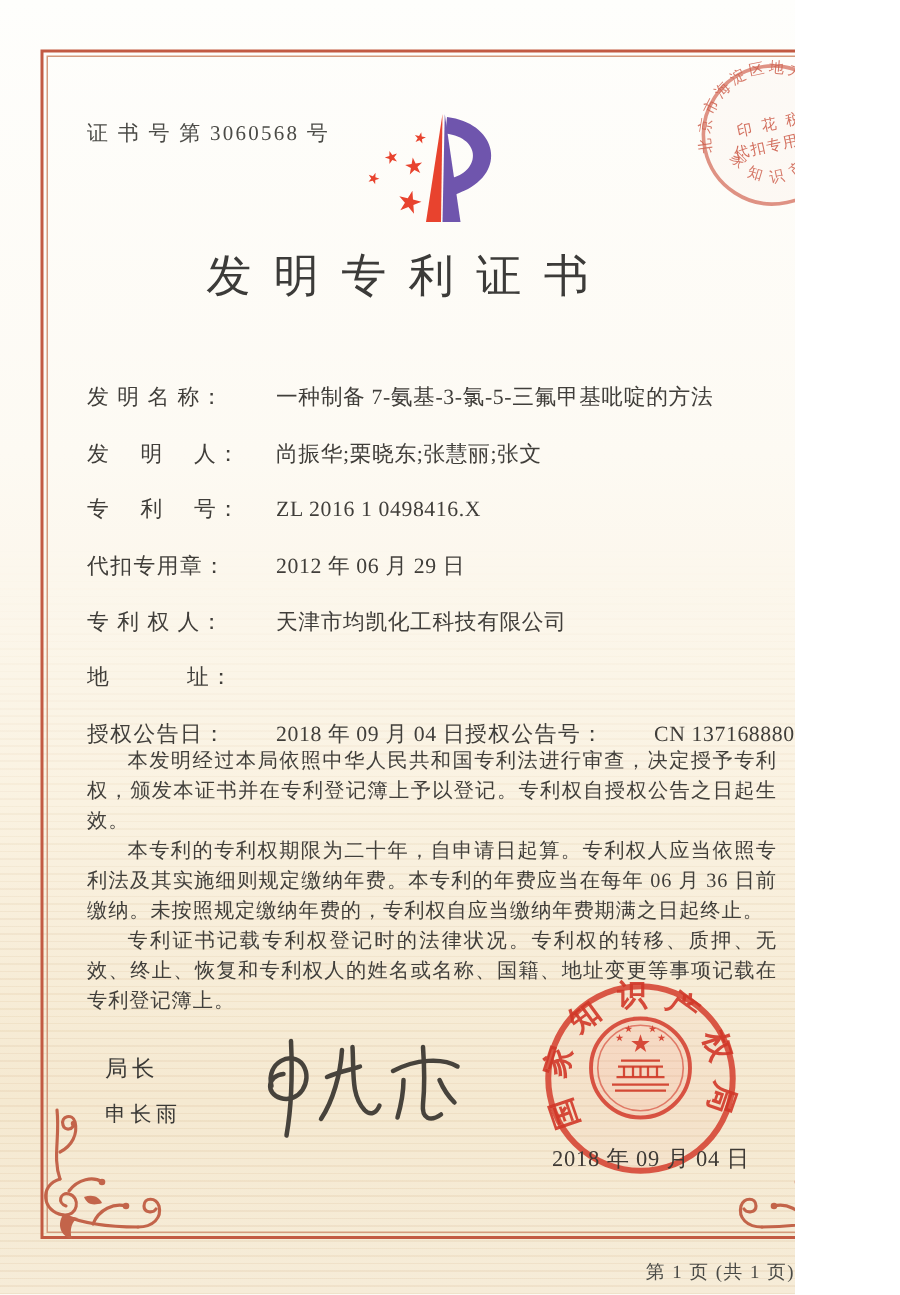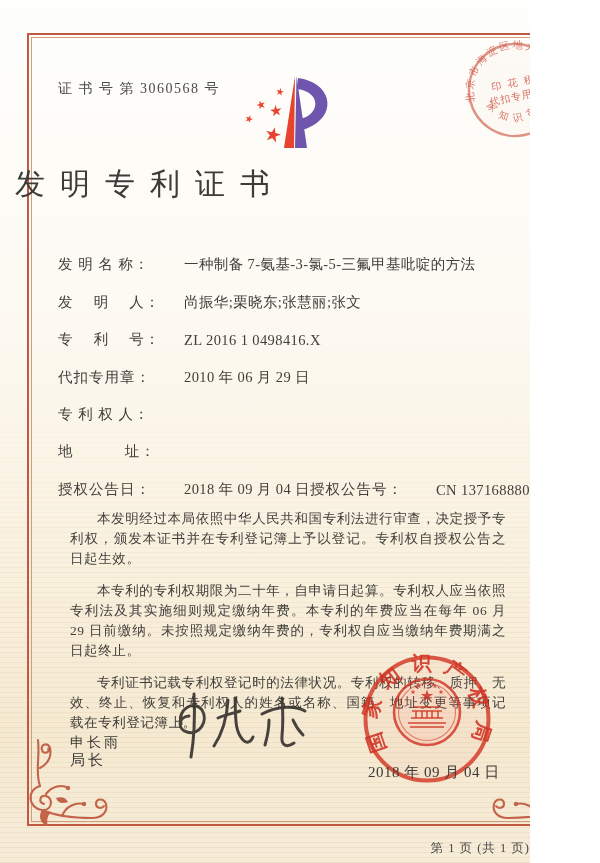--- a/index.html
+++ b/index.html
@@ -13,29 +13,29 @@
   .texture {
     position:absolute; inset:0; z-index:1; pointer-events:none;
     background:repeating-linear-gradient(0deg, rgba(198,158,108,0.13) 0px, rgba(198,158,108,0.13) 1px, transparent 1px, transparent 5px);
     -webkit-mask-image:linear-gradient(180deg, transparent 0%, transparent 42%, rgba(0,0,0,.85) 72%, #000 100%);
     mask-image:linear-gradient(180deg, transparent 0%, transparent 42%, rgba(0,0,0,.85) 72%, #000 100%);
   }
   .frame { position:absolute; left:27px; top:33px; width:544px; height:789px; border:2.5px solid #c25a43; z-index:2; }
   .frame-inner { position:absolute; inset:2px; border:1px solid #d49a7c; }
   .cert-no { position:absolute; left:58px; top:80px; font-size:14px; letter-spacing:1.5px; color:#4a4a46; z-index:3; }
   .logo { position:absolute; left:243px; top:72px; z-index:3; }
-  .title { position:absolute; left:0; right:0; top:164px; font-size:30px; color:#3c3b39; letter-spacing:15px; text-indent:15px; z-index:3; }
+  .title { position:absolute; left:0; right:0; top:164px; text-align:center; font-size:30px; color:#3c3b39; letter-spacing:15px; text-indent:15px; z-index:3; }
   .fields { position:absolute; left:58px; top:237px; width:464px; font-size:14.5px; z-index:3; }
   .frow { height:37.4px; display:flex; align-items:flex-end; white-space:nowrap; }
   .flabel { width:126px; flex:none; letter-spacing:1px; }
   .fvalue { letter-spacing:0.4px; }
   .grant-date-val { width:172px; }
   .paras { position:absolute; left:58px; top:497px; width:460px; font-size:13.5px; line-height:20px; text-align:justify; color:#413f3b; z-index:3; }
-  .paras p { margin:12px; text-indent:2em; letter-spacing:0.6px; }
-  .sig-title { position:absolute; left:70px; top:703px; font-size:15px; letter-spacing:3px; color:#3a3936; z-index:3;margin-top:48px; }
+  .paras p { margin:0; text-indent:2em; letter-spacing:0.6px; }
+  .sig-title { position:absolute; left:70px; top:703px; font-size:15px; letter-spacing:3px; color:#3a3936; z-index:3; }
   .sig-name  { position:absolute; left:70px; top:734px; font-size:14px; letter-spacing:3px; color:#3a3936; z-index:3; }
   .sig-hand { position:absolute; left:165px; top:690px; z-index:3; }
   .seal { position:absolute; left:358px; top:650px; z-index:3; opacity:.93; }
   .seal-date { position:absolute; left:368px; top:763px; font-size:15px; letter-spacing:0.5px; color:#3e3a35; z-index:4; }
   .tax-stamp { position:absolute; left:463px; top:38px; transform:rotate(-12deg); z-index:3; opacity:.9; }
   .footer { position:absolute; left:0; right:0; top:840px; text-align:right; font-size:12.5px; letter-spacing:1px; color:#4a4a46; z-index:3; }
   .orn { position:absolute; z-index:3; }
   .orn-left { left:22px; top:738px; }
   .orn-right { left:490px; top:738px; transform:scaleX(-1); }
 </style>
@@ -76,39 +76,40 @@
     <div class="frow">
       <span class="flabel">发　 明　 人：</span>
       <span class="fvalue">尚振华;栗晓东;张慧丽;张文</span>
     </div>
     <div class="frow">
       <span class="flabel">专　 利　 号：</span>
       <span class="fvalue">ZL 2016 1 0498416.X</span>
     </div>
     <div class="frow">
       <span class="flabel">代扣专用章：</span>
-      <span class="fvalue">2010 年 06 月 29 日</span>
+      <span class="fvalue">2012 年 06 月 29 日</span>
     </div>
     <div class="frow">
       <span class="flabel">专 利 权 人：</span>
+      <span class="fvalue">天津市均凯化工科技有限公司</span>
     </div>
     <div class="frow">
       <span class="flabel">地　　　 址：</span>
     </div>
     <div class="frow">
       <span class="flabel">授权公告日：</span>
       <span class="fvalue grant-date-val">2018 年 09 月 04 日</span>
       <span class="flabel">授权公告号：</span>
       <span class="fvalue">CN 137168880 B</span>
     </div>
   </div>
 
   <div class="paras">
     <p>本发明经过本局依照中华人民共和国专利法进行审查，决定授予专利权，颁发本证书并在专利登记簿上予以登记。专利权自授权公告之日起生效。</p>
-    <p>本专利的专利权期限为二十年，自申请日起算。专利权人应当依照专利法及其实施细则规定缴纳年费。本专利的年费应当在每年 06 月 29 日前缴纳。未按照规定缴纳年费的，专利权自应当缴纳年费期满之日起终止。</p>
+    <p>本专利的专利权期限为二十年，自申请日起算。专利权人应当依照专利法及其实施细则规定缴纳年费。本专利的年费应当在每年 06 月 36 日前缴纳。未按照规定缴纳年费的，专利权自应当缴纳年费期满之日起终止。</p>
     <p>专利证书记载专利权登记时的法律状况。专利权的转移、质押、无效、终止、恢复和专利权人的姓名或名称、国籍、地址变更等事项记载在专利登记簿上。</p>
   </div>
 
   <div class="sig-title">局长</div>
   <div class="sig-name">申长雨</div>
 
   <svg class="sig-hand" width="150" height="70" viewBox="0 0 150 70">
     <g fill="none" stroke="#35312c" stroke-width="3" stroke-linecap="round" opacity="0.9">
       <path d="M16,34 C12,18 30,10 37,20 C44,31 34,46 22,42 C12,39 13,27 24,26"></path>
       <path d="M29,4 C30,26 29,50 26,67"></path>

